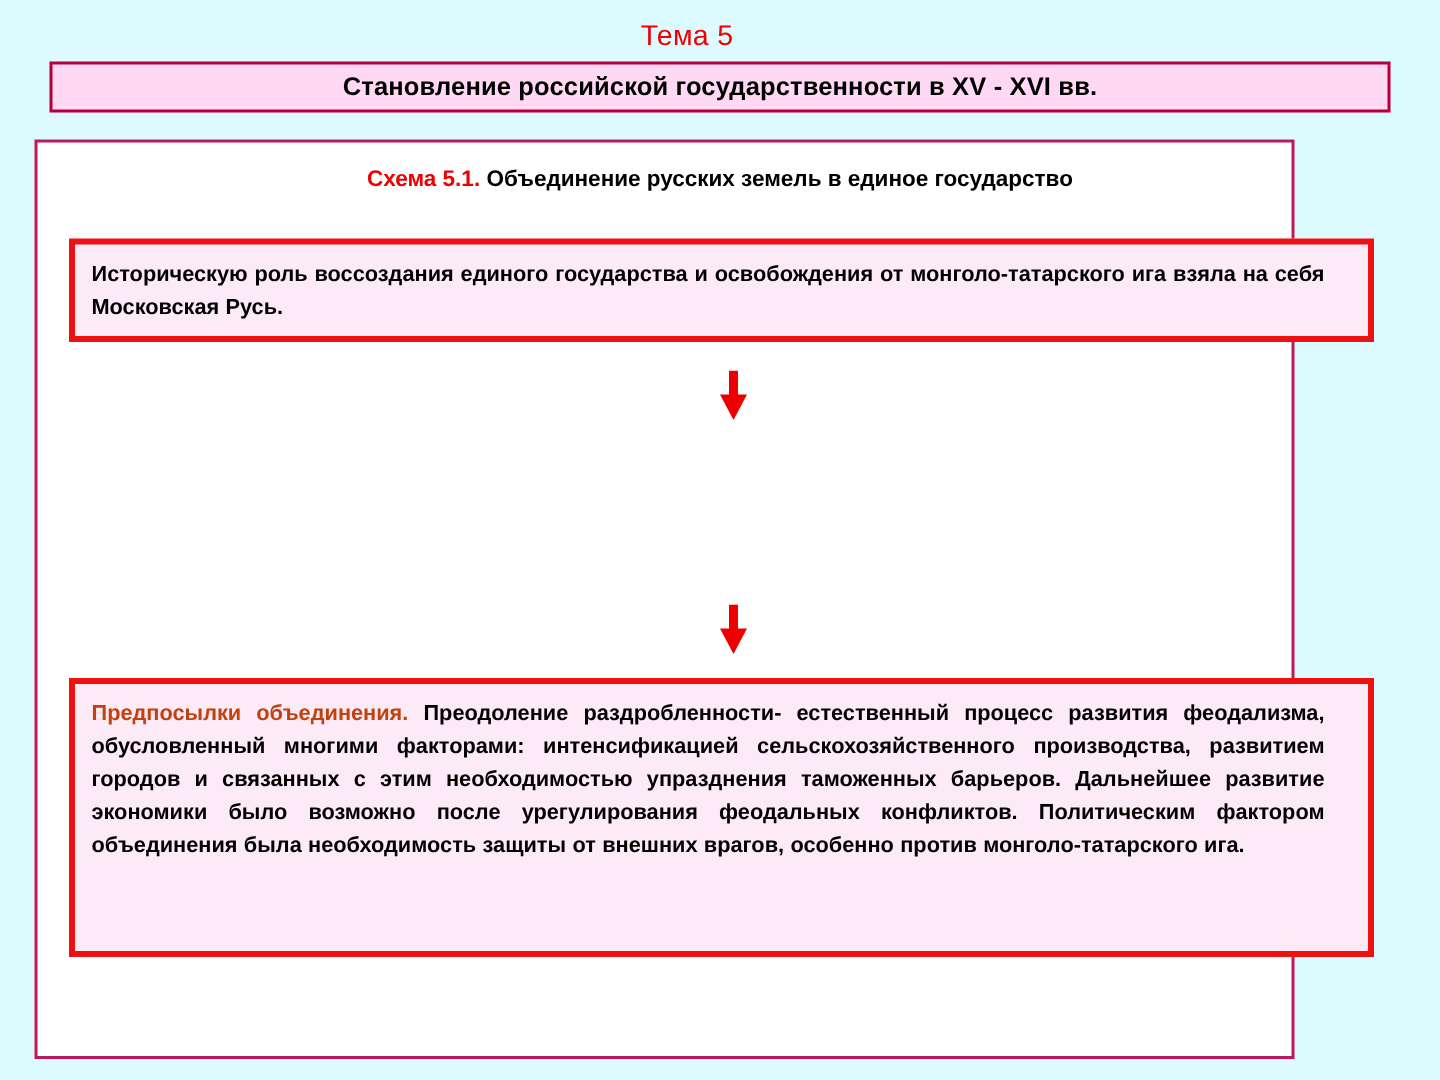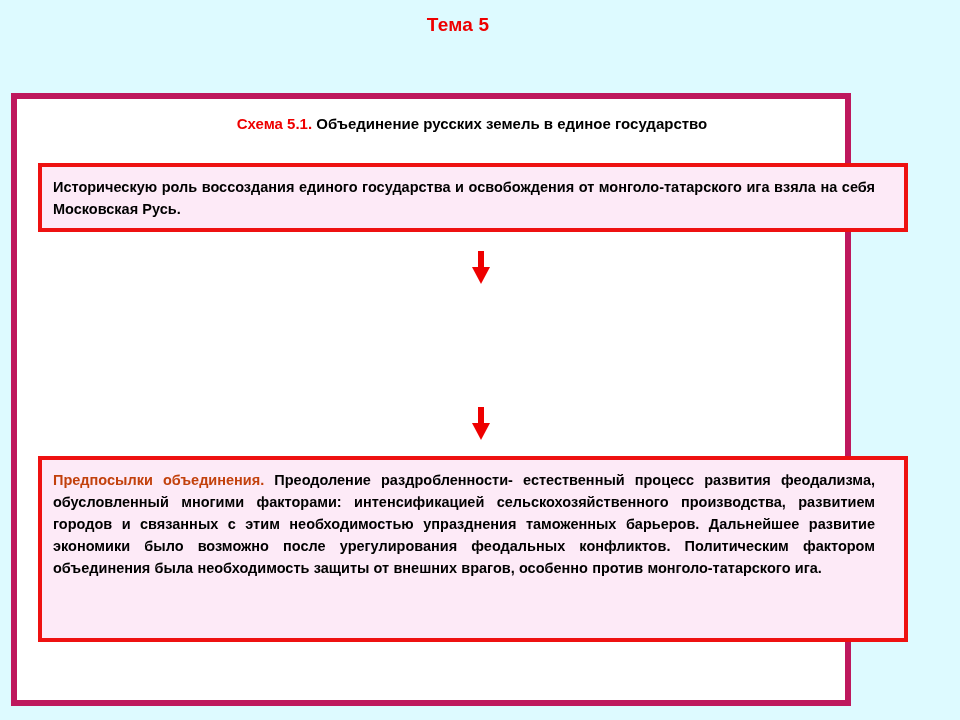--- a/index.html
+++ b/index.html
@@ -23,21 +23,21 @@
   }
 
   
   .theme-title {
     position: absolute;
     top: 14px;
     left: 0;
     width: 916px;
     text-align: center;
     font-size: 19px;
-    font-weight: bold;
+    font-weight: normal;
     color: #ee0000;
     letter-spacing: 0.2px;
   }
 
   .subtitle-box {
     position: absolute;
     top: 41px;
     left: 33px;
     width: 894px;
     height: 34px;
@@ -53,26 +53,26 @@
     font-weight: bold;
     color: #000000;
     text-align: center;
     letter-spacing: 0.1px;
   }
 
   
   .panel {
     position: absolute;
     top: 93px;
-    left: 11px;
+    left: 23px;
     width: 840px;
     height: 613px;
     box-sizing: border-box;
     background: #ffffff;
-    border: 6px solid #be185d;
+    border: 2px solid #be185d;
   }
 
   .scheme-caption {
     position: absolute;
     top: 16px;
     left: 0;
     width: 910px;
     text-align: center;
     font-size: 15px;
     font-weight: bold;
@@ -124,20 +124,23 @@
 
   .arrow svg { display: block; }
 </style>
 </head>
 <body>
 
 <div class="slide">
 
   <div class="theme-title">Тема 5</div>
 
+  <div class="subtitle-box">
+    <span class="subtitle-text">Становление российской государственности в XV - XVI вв.</span>
+  </div>
 
   <div class="panel">
 
     <div class="scheme-caption">
       <span class="accent">Схема 5.1.</span><span> Объединение русских земель в единое государство</span>
     </div>
 
     <div class="rbox" id="box1">
       <p><span class="accent"></span><span>Историческую роль воссоздания единого государства и освобождения от монголо-татарского ига взяла на себя Московская Русь.</span></p>
     </div>

